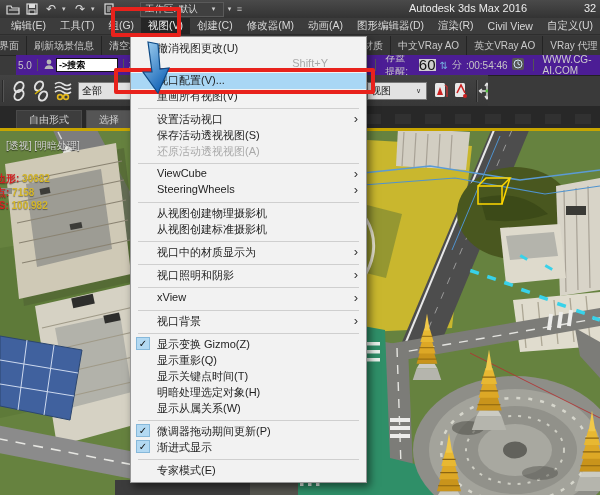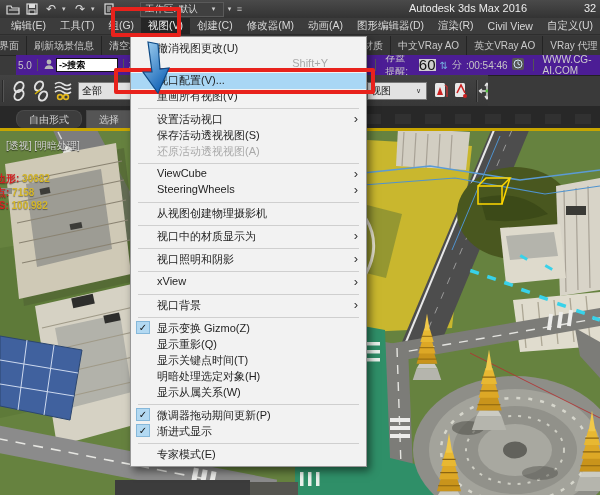--- a/index.html
+++ b/index.html
@@ -62,21 +62,21 @@
   .snap .magnet{position:absolute;right:1px;bottom:1px;width:9px;height:9px;
     border:2.5px solid #cc2a2a;border-bottom:none;border-radius:6px 6px 0 0;}
   .tsep{width:1px;height:22px;background:#2a2a2a;border-right:1px solid #555;margin:0 4px;flex:none;}
 
   
   #ribbon{left:0;top:106px;width:600px;height:22px;background:#282828;
     border-bottom:1px solid #1d1d1d;display:flex;align-items:flex-end;
     color:#d2d2d2;font-size:10px;}
   .rtab{height:17px;line-height:17px;padding:0 12px;margin-right:4px;
     background:#3d3d3d;border:1px solid #4a4a4a;border-bottom:none;}
-  .rtab:first-child{margin-left:16px;border-radius:8px;}
+  .rtab:first-child{margin-left:16px;}
   .rtab.lit{background:#555;}
   #ribbon-rest{position:absolute;left:365px;top:8px;width:235px;height:10px;
     background:repeating-linear-gradient(90deg,#313131 0 16px,#282828 16px 30px);}
 
   
   #viewport{left:0;top:128px;width:600px;height:367px;overflow:hidden;background:#66823f;}
   #vp-border{position:absolute;left:0;top:0;width:600px;height:3px;background:#c7a500;z-index:3;}
   #vp-label{position:absolute;left:6px;top:11px;color:#d4d4d4;font-size:10px;z-index:3;
     text-shadow:0 1px 1px rgba(0,0,0,.6);}
   #viewport-stats{position:absolute;left:-14px;top:44px;z-index:3;font-size:10px;
@@ -503,20 +503,24 @@
         <div class="mrow">
           <span class="chk"></span>
           <span class="lbl">SteeringWheels</span>
           <span class="sub">›</span>
         </div>
         <div class="msep"></div>
         <div class="mrow">
           <span class="chk"></span>
           <span class="lbl">从视图创建物理摄影机</span>
         </div>
+        <div class="mrow">
+          <span class="chk"></span>
+          <span class="lbl">从视图创建标准摄影机</span>
+        </div>
         <div class="msep"></div>
         <div class="mrow">
           <span class="chk"></span>
           <span class="lbl">视口中的材质显示为</span>
           <span class="sub">›</span>
         </div>
         <div class="msep"></div>
         <div class="mrow">
           <span class="chk"></span>
           <span class="lbl">视口照明和阴影</span>

